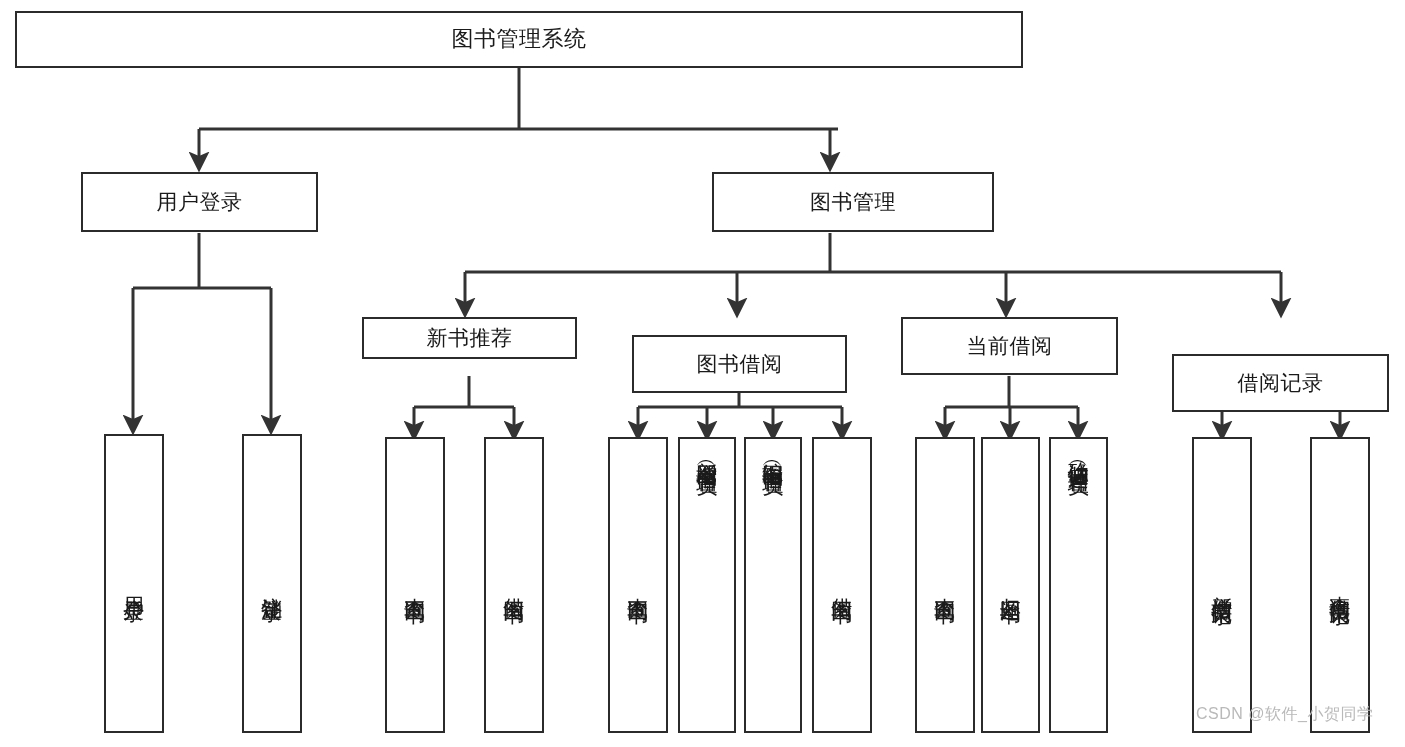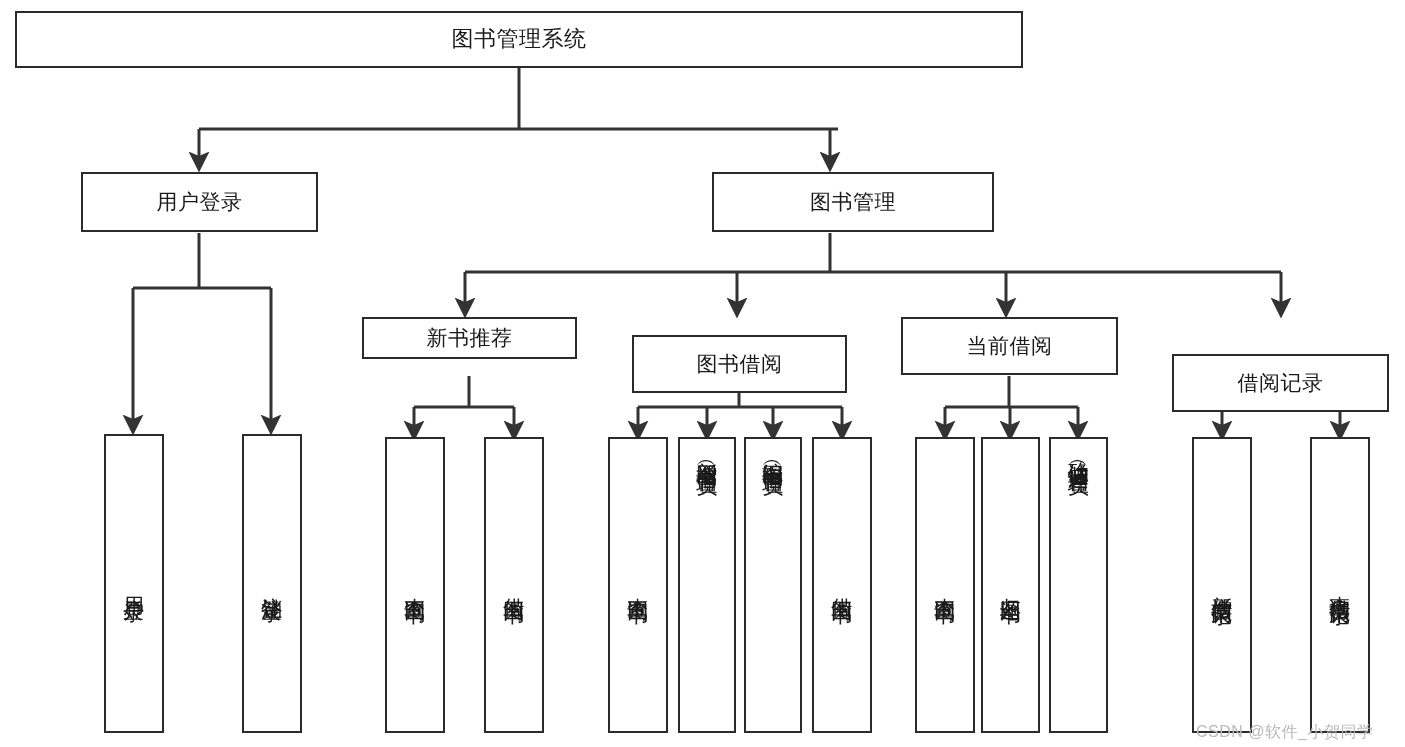--- a/index.html
+++ b/index.html
@@ -204,15 +204,15 @@
   </div>
 
   <div class="node vert centered" style="left:1192px; top:437px; width:60px; height:296px;">
     <span class="label">新增借阅记录</span>
   </div>
 
   <div class="node vert centered" style="left:1310px; top:437px; width:60px; height:296px;">
     <span class="label">查询借阅记录</span>
   </div>
 
-  <div class="watermark" style="left:1196px; top:722px;text-align:center;">CSDN @软件_小贺同学</div>
+  <div class="watermark" style="left:1196px; top:704px;text-align:center;">CSDN @软件_小贺同学</div>
 
 </div>
 
 </body></html>

